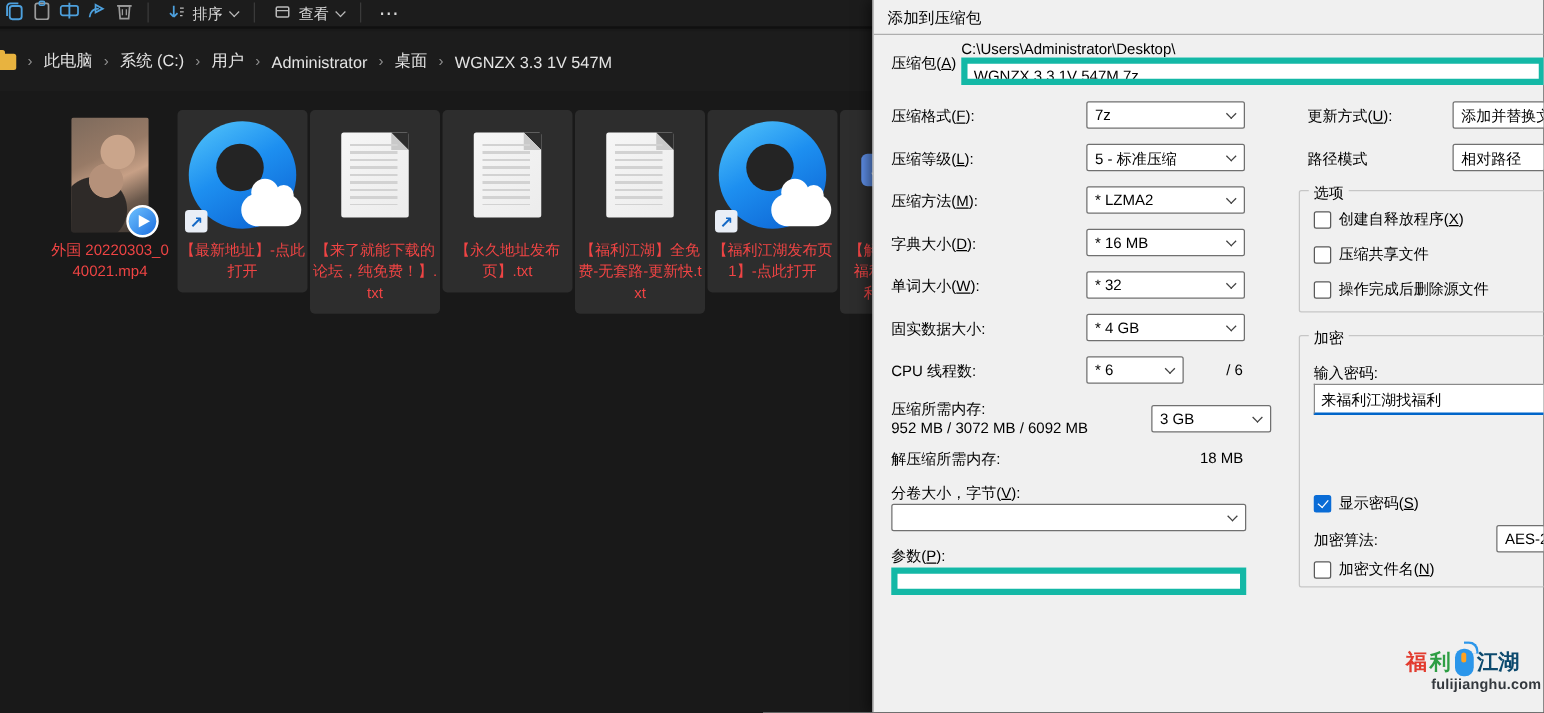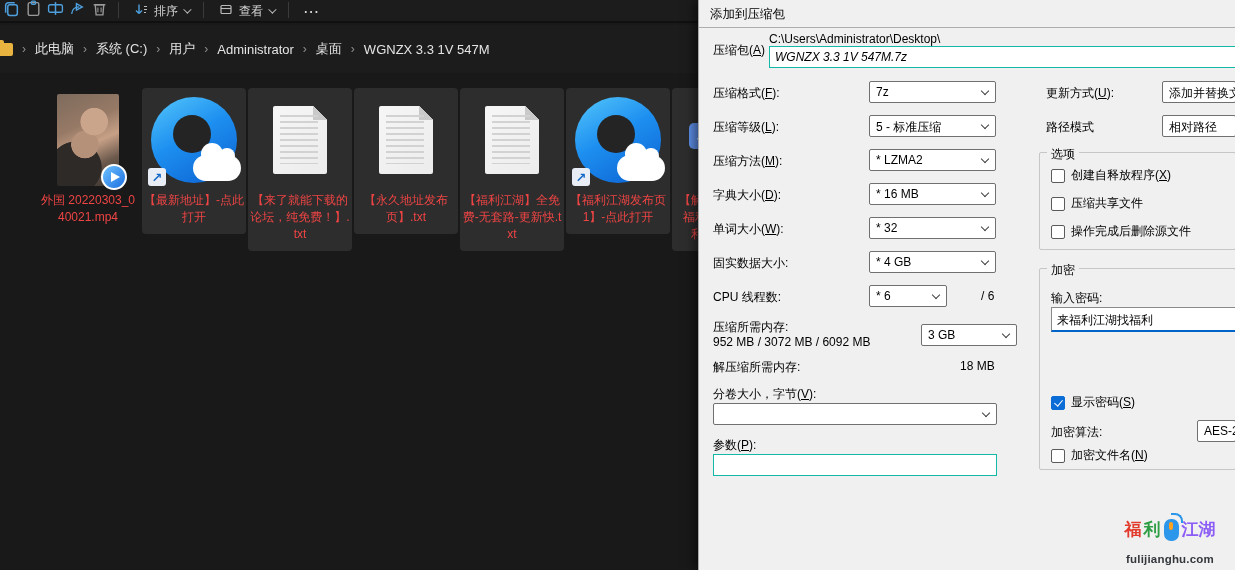--- a/index.html
+++ b/index.html
@@ -70,41 +70,41 @@
             box-shadow:-4px 0 10px rgba(0,0,0,.5); border-left:1px solid #a9a9a9; font-size:12px; color:#000; }
   .dlg-title { position:absolute; left:11px; top:6px; font-size:12.5px; color:#000; }
   .dlg-sep { position:absolute; left:0; top:27px; width:537px; height:1px; background:#aeaeae; }
   .lbl { position:absolute; white-space:nowrap; color:#000; }
   .combo { position:absolute; height:22px; background:#fff; border:1px solid #707070; border-radius:2px;
            padding:3px 18px 0 6px; white-space:nowrap; overflow:hidden; }
   .combo .cv { display:inline-block; }
   .combo .chev { position:absolute; right:7px; top:6px; width:6px; height:6px;
                  border-right:1.3px solid #404040; border-bottom:1.3px solid #404040; transform:rotate(45deg); }
   .combo.cut { padding-right:2px; }
-  .tinput { position:absolute; height:22px; background:#fff; border:1px solid #14b8a6; padding:3px 0 0 5px;
-            white-space:nowrap; overflow:hidden;font-style:italic; }
+  .tinput { position:absolute; height:22px; background:#fff; border:5px solid #14b8a6; padding:3px 0 0 5px;
+            white-space:nowrap; overflow:hidden; }
   .group { position:absolute; border:1px solid #c6c6c6; border-radius:2px; }
   .group-title { position:absolute; background:#f0f0f0; padding:0 4px; }
   .cb-row { position:absolute; display:flex; align-items:center; gap:6px; }
   .cb { width:14px; height:14px; background:#fff; border:1px solid #5a5a5a; border-radius:2px; position:relative; flex:0 0 auto; }
   .cb.checked { background:#0a6cd6; border-color:#0a6cd6; }
   .cb.checked::after { content:""; position:absolute; left:4px; top:1.5px; width:4px; height:7px;
                        border-right:1.6px solid #fff; border-bottom:1.6px solid #fff; transform:rotate(40deg); }
   .pw-input { position:absolute; height:25px; background:#fff; border:1px solid #8a8a8a; border-bottom:2px solid #0065c9;
               padding:4px 0 0 5px; white-space:nowrap; overflow:hidden; }
 
   
   .wm { position:absolute; left:408px; top:518px; width:126px; text-align:center; }
   .wm-row { display:flex; align-items:center; justify-content:center; gap:2px; font-size:17px; font-weight:bold; }
-  .wm-c1 { color:#e23b2e; } .wm-c2 { color:#2e9e44; } .wm-c3 { color:#8b5cf6; }
+  .wm-c1 { color:#e23b2e; } .wm-c2 { color:#2e9e44; } .wm-c3 { color:#0c4a6e; }
   .wm-mouse { width:15px; height:22px; background:#2b96ea; border-radius:7px; position:relative; margin:0 1px; }
   .wm-mouse::before { content:""; position:absolute; left:5px; top:3px; width:4px; height:8px; background:#ffa21f; border-radius:2px; }
   .wm-mouse::after { content:""; position:absolute; right:-4px; top:-6px; width:10px; height:8px;
                      border-top:2px solid #2b96ea; border-right:2px solid #2b96ea; border-radius:0 8px 0 0; }
-  .wm-url { font-size:11.5px; font-weight:bold; color:#33383d; margin-top:12px; letter-spacing:.2px; }
+  .wm-url { font-size:11.5px; font-weight:bold; color:#33383d; margin-top:1px; letter-spacing:.2px;text-align:right; }
   u { text-decoration:underline; }
 </style>
 </head>
 <body>
 
 <div class="screen">
 
   <div class="explorer">
 
     <div class="toolbar">

